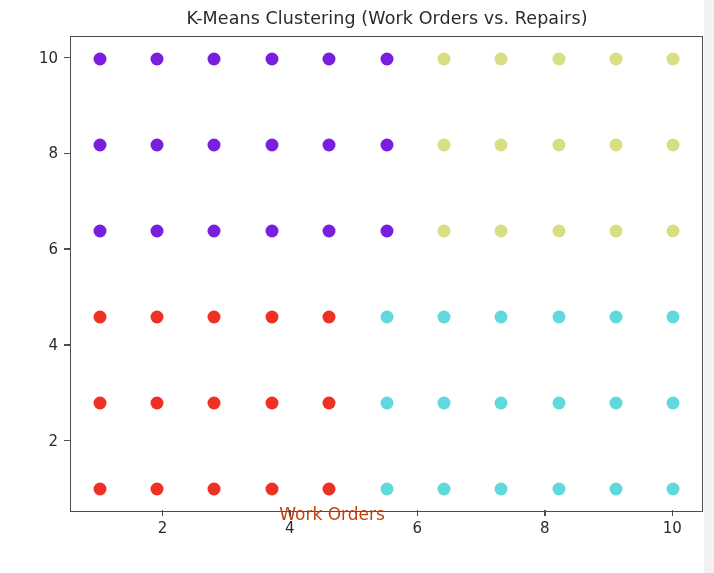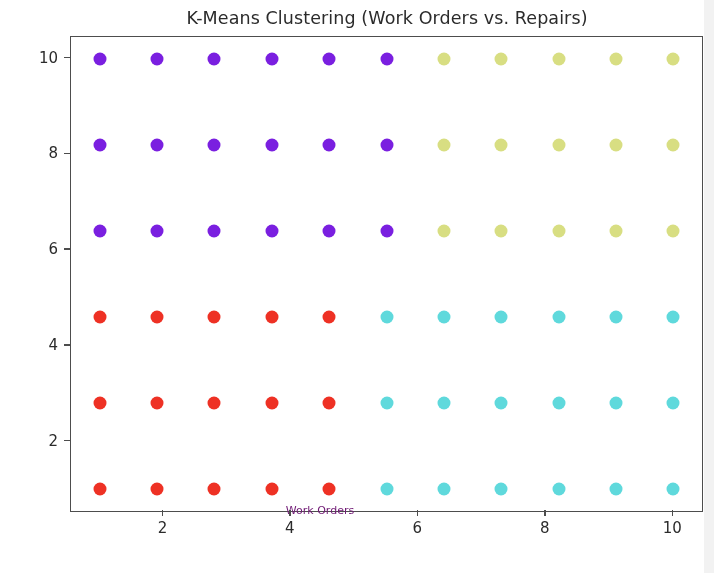--- a/index.html
+++ b/index.html
@@ -75,25 +75,25 @@
     top: 0;
     transform: translateY(-50%);
     font-size: 15px;
     color: #2b2b2b;
     text-align: right;
     white-space: nowrap;
   }
   
   #x-axis-label {
     position: absolute;
-    left: 320px;
+    left: 332px;
     top: 504px;
     transform: translateX(-50%);
-    font-size: 11px;
-    color: #701a75;
+    font-size: 17px;
+    color: #c2410c;
     white-space: nowrap;
   }
   .x-tick {
     position: absolute;
     top: 476px;
   }
   .x-tick .tick-mark {
     position: absolute;
     left: -0.7px;
     top: 0;

